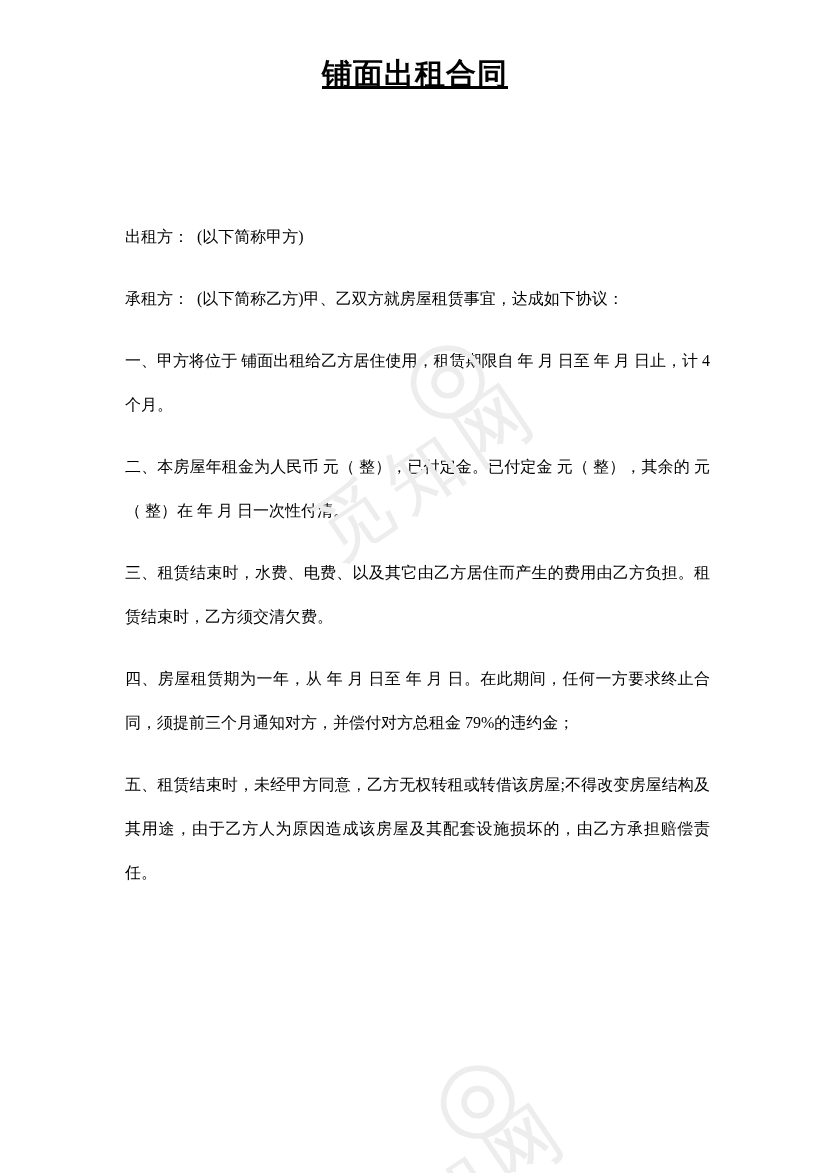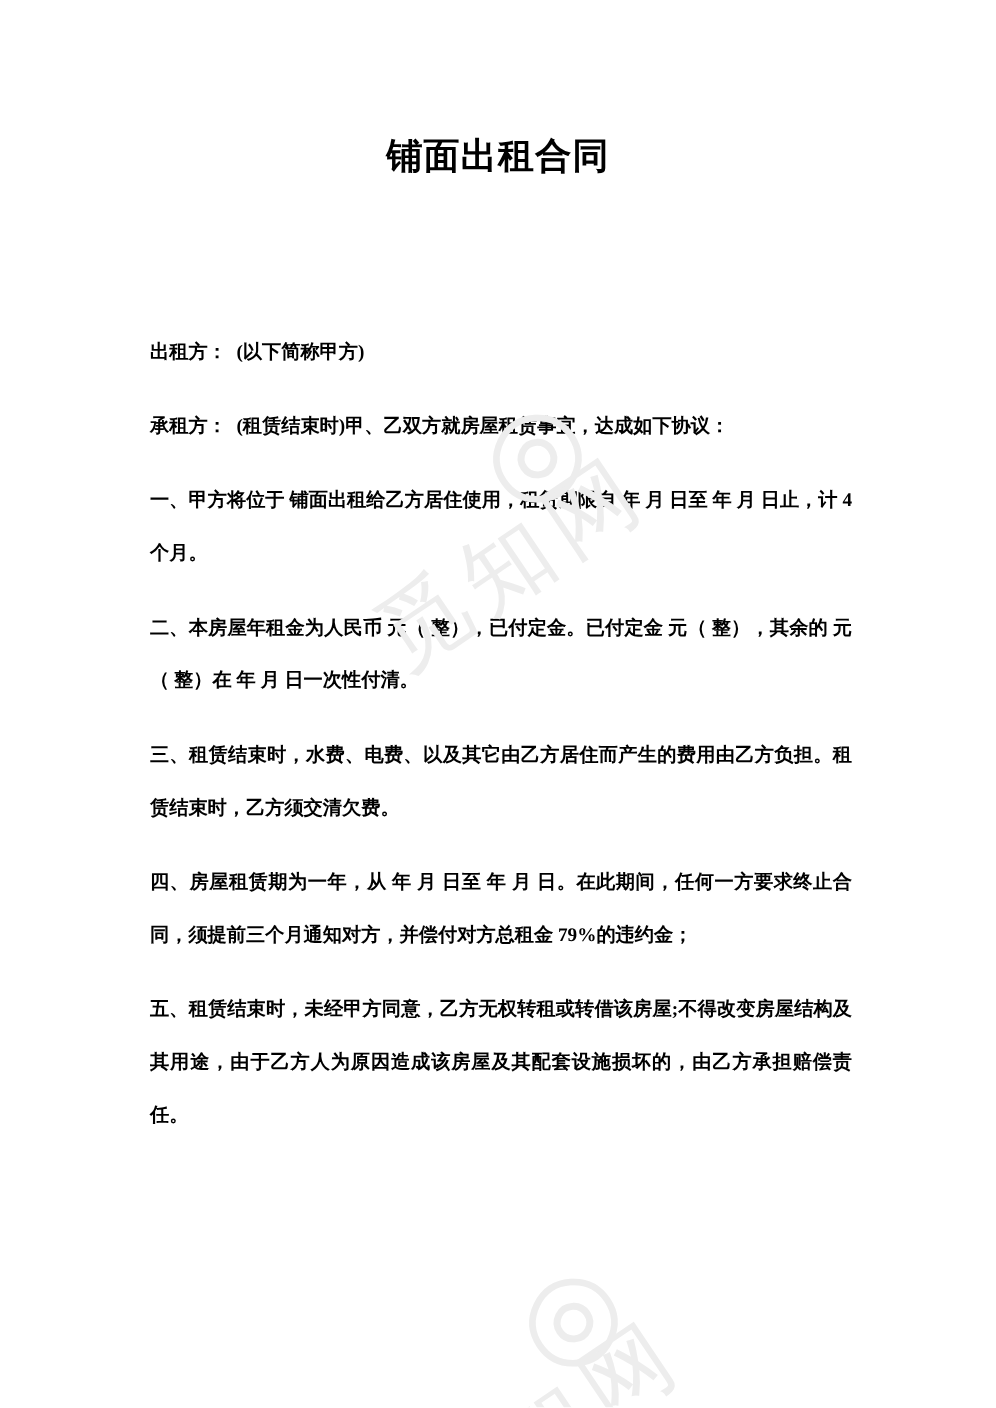--- a/index.html
+++ b/index.html
@@ -15,31 +15,31 @@
   }
   .page {
     position: relative;
     width: 830px;
     height: 1173px;
     background: #ffffff;
     overflow: hidden;
   }
   .doc-title {
     margin: 0;
-    padding-top: 112px;
+    padding-top: 55px;
     text-align: center;
     font-size: 30px;
     line-height: 38px;
     font-weight: 700;
     letter-spacing: 1px;
+    text-decoration: underline;
   }
   .content {
     margin-top: 122px;
     padding: 0 120px 0 125px;
-    font-weight: bold;
   }
   .para {
     margin: 0 0 18px 0;
     font-size: 16px;
     line-height: 44px;
     text-align: justify;
     white-space: pre-wrap;
   }
   
   .watermark {
@@ -81,21 +81,21 @@
 
   <div class="watermark wm2">
     <span class="wm-logo">◎</span>
     <span class="wm-text">觅知网</span>
   </div>
 
   <h1 class="doc-title">铺面出租合同</h1>
 
   <div class="content">
     <p class="para">出租方：  (以下简称甲方)</p>
-    <p class="para">承租方：  (租赁结束时)甲、乙双方就房屋租赁事宜，达成如下协议：</p>
+    <p class="para">承租方：  (以下简称乙方)甲、乙双方就房屋租赁事宜，达成如下协议：</p>
     <p class="para">一、甲方将位于 铺面出租给乙方居住使用，租赁期限自 年 月 日至 年 月 日止，计 4 个月。</p>
     <p class="para">二、本房屋年租金为人民币 元（ 整），已付定金。已付定金 元（ 整），其余的 元（ 整）在 年 月 日一次性付清。</p>
     <p class="para">三、租赁结束时，水费、电费、以及其它由乙方居住而产生的费用由乙方负担。租赁结束时，乙方须交清欠费。</p>
     <p class="para">四、房屋租赁期为一年，从 年 月 日至 年 月 日。在此期间，任何一方要求终止合同，须提前三个月通知对方，并偿付对方总租金 79%的违约金；</p>
     <p class="para">五、租赁结束时，未经甲方同意，乙方无权转租或转借该房屋;不得改变房屋结构及其用途，由于乙方人为原因造成该房屋及其配套设施损坏的，由乙方承担赔偿责任。</p>
   </div>
 
 </div>
 
 </body></html>

